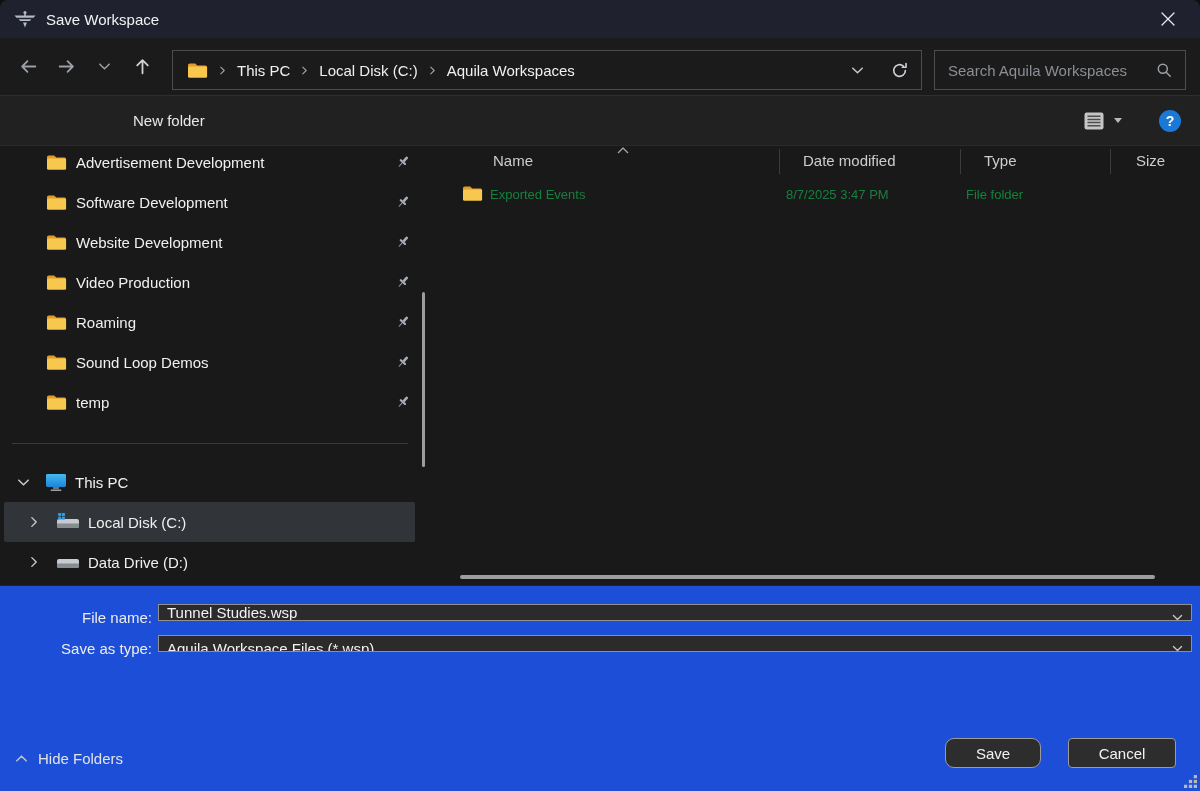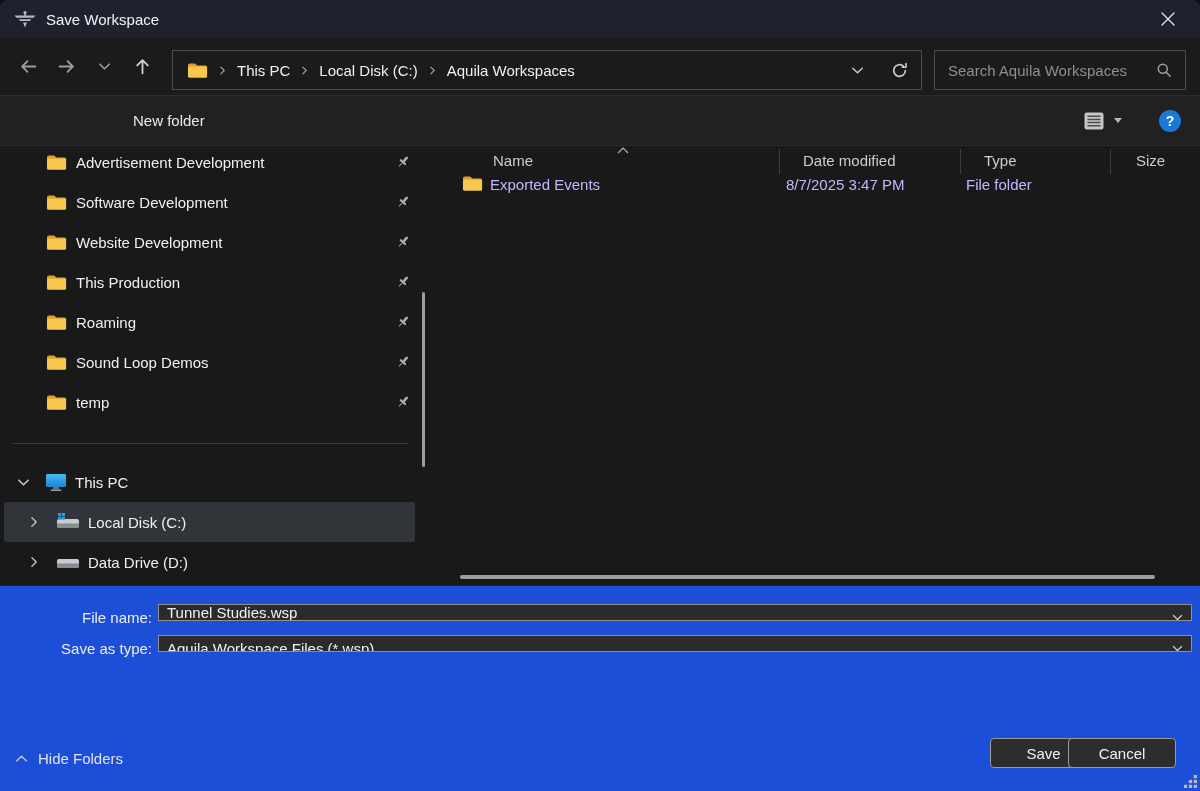--- a/index.html
+++ b/index.html
@@ -63,42 +63,42 @@
   .filepane { position:absolute; left:437px; right:0; top:0; height:100%; }
   .fl-header { position:absolute; top:0; left:0; right:0; height:29px; font-size:15px; color:#cdcdcd; }
   .col { position:absolute; top:0; line-height:29px; cursor:default;margin-left:16px; }
   .col-name { left:40px; }
   .col-date { left:350px; }
   .col-type { left:531px; }
   .col-size { left:683px; }
   .col-sep { position:absolute; top:3px; width:1px; height:25px; background:#3c3c3c; }
   .sep1 { left:342px; } .sep2 { left:523px; } .sep3 { left:673px; }
   .sort-ic { position:absolute; left:180px; top:1px; color:#a7a7a7; }
-  .fl-row { position:absolute; top:24px; left:0; right:10px; height:30px; font-size:15px; color:#c4b5fd; cursor:default; }
+  .fl-row { position:absolute; top:34px; left:0; right:10px; height:30px; font-size:13px; color:#15803d; cursor:default; }
   .cell { position:absolute; top:0; line-height:30px; white-space:nowrap; }
   .cell-icon { left:25px; top:5px; }
   .cell-name { left:53px; }
   .cell-date { left:349px; }
   .cell-type { left:529px; }
   .cell-size { left:683px; }
   .hscroll { position:absolute; left:23px; top:429px; width:695px; height:4px; background:#9d9d9d; border-radius:2px; cursor:pointer; }
 
   
   .bottom { position:absolute; left:0; top:585px; right:0; bottom:0; background:#1d4ed8; border-top:1px solid #232323; }
   .flabel { position:absolute; left:0; width:152px; text-align:right; font-size:15px; color:#ececec; line-height:27px; cursor:default; }
   .lab1 { top:18px; } .lab2 { top:49px; }
   .fwrap { position:absolute; left:158px; width:1034px; height:17px; }
   .wrap1 { top:18px; } .wrap2 { top:49px; }
   .fwrap input { width:100%; height:100%; border:1px solid #8f8f8f; background:#2b2b2b; color:#f2f2f2; font-size:15px; font-family:inherit; padding:0 28px 0 8px; outline:none; }
   .combo { width:100%; height:100%; border:1px solid #8f8f8f; background:#2b2b2b; color:#f2f2f2; font-size:15px; line-height:25px; padding:0 28px 0 8px; cursor:default; white-space:nowrap; overflow:hidden; }
   .combo-chev { position:absolute; right:8px; top:7px; color:#c9c9c9; pointer-events:none; }
   .hidefolders { position:absolute; left:14px; top:157px; height:30px; display:flex; align-items:center; gap:9px; color:#e3e3e3; font-size:15px; cursor:pointer; }
   .hidefolders .chev-up { color:#c2c2c2; display:flex; }
   .btn { position:absolute; top:152px; height:30px; background:#2d2d2d; border:1px solid #9b9b9b; border-radius:4px; color:#f2f2f2; font-size:15px; font-family:inherit; cursor:pointer; }
-  .btn-save { left:990px; width:107px; }
+  .btn-save { left:945px; width:96px;border-radius:9px; }
   .btn-cancel { left:1068px; width:108px; }
   .grip { position:absolute; right:3px; bottom:3px; color:#b9b9b9; cursor:nwse-resize; }
 </style>
 </head>
 <body>
 
 <svg width="0" height="0" style="position:absolute" aria-hidden="true">
   <defs>
     <linearGradient id="scr" x1="0" y1="0" x2="0" y2="1">
       <stop offset="0" stop-color="#46b9ef"></stop>
@@ -320,21 +320,21 @@
             </svg>
           <span class="side-label">Website Development</span>
           <svg class="pin" width="16" height="16">
               <use href="#i-pin"></use>
             </svg>
         </div>
         <div class="side-row">
           <svg width="21" height="17">
               <use href="#i-folder"></use>
             </svg>
-          <span class="side-label">This Production</span>
+          <span class="side-label">Video Production</span>
           <svg class="pin" width="16" height="16">
               <use href="#i-pin"></use>
             </svg>
         </div>
         <div class="side-row">
           <svg width="21" height="17">
               <use href="#i-folder"></use>
             </svg>
           <span class="side-label">Roaming</span>
           <svg class="pin" width="16" height="16">

